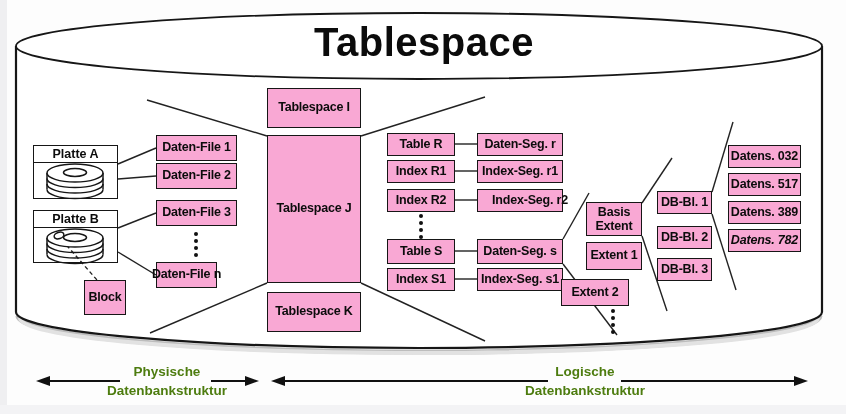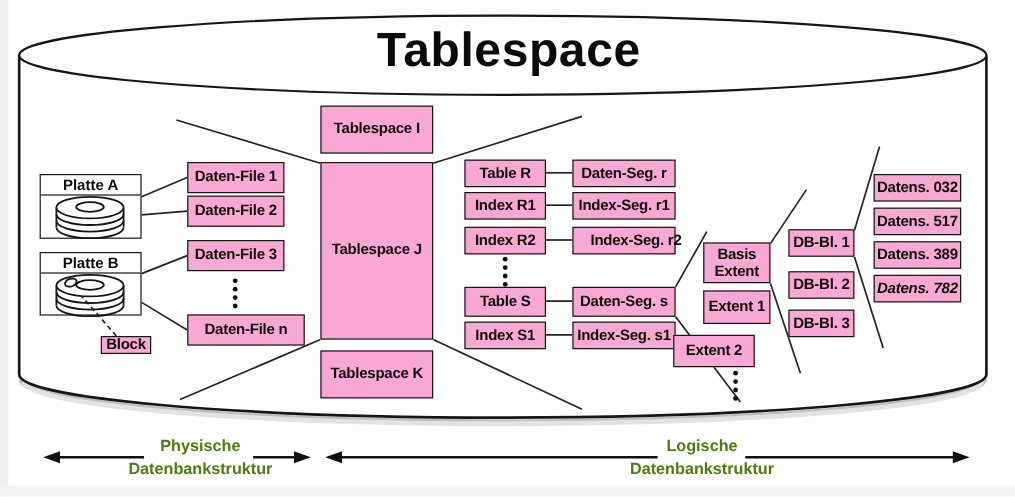--- a/index.html
+++ b/index.html
@@ -119,26 +119,26 @@
   </svg>
 
   <div class="title">Tablespace</div>
 
   <div class="diskbx" style="left:33px;top:145px;width:85px;height:54px;">
     <div class="disktitle">Platte A</div>
   </div>
   <div class="diskbx" style="left:33px;top:210px;width:85px;height:53px;">
     <div class="disktitle">Platte B</div>
   </div>
-  <div class="bx" style="left:84px;top:280px;width:42px;height:15px;">Block</div>
+  <div class="bx" style="left:84px;top:280px;width:42px;height:35px;">Block</div>
 
   <div class="bx" style="left:156px;top:135px;width:81px;height:26px;">Daten-File 1</div>
   <div class="bx" style="left:156px;top:163px;width:81px;height:26px;">Daten-File 2</div>
   <div class="bx" style="left:156px;top:200px;width:81px;height:26px;">Daten-File 3</div>
-  <div class="bx" style="left:156px;top:262px;width:98px;height:26px;">Daten-File n</div>
+  <div class="bx" style="left:156px;top:262px;width:61px;height:26px;">Daten-File n</div>
 
   <div class="bx" style="left:267px;top:88px;width:94px;height:40px;">Tablespace I</div>
   <div class="bx" style="left:267px;top:135px;width:94px;height:148px;">Tablespace J</div>
   <div class="bx" style="left:267px;top:292px;width:94px;height:40px;">Tablespace K</div>
 
   <div class="bx" style="left:387px;top:133px;width:68px;height:23px;">Table R</div>
   <div class="bx" style="left:387px;top:160px;width:68px;height:23px;">Index R1</div>
   <div class="bx" style="left:387px;top:189px;width:68px;height:23px;">Index R2</div>
   <div class="bx" style="left:387px;top:239px;width:68px;height:25px;">Table S</div>
   <div class="bx" style="left:387px;top:268px;width:68px;height:23px;">Index S1</div>

